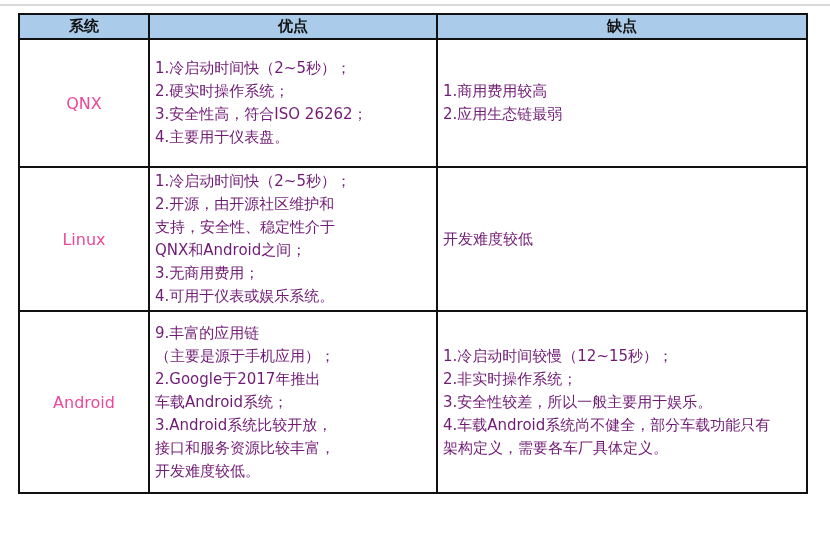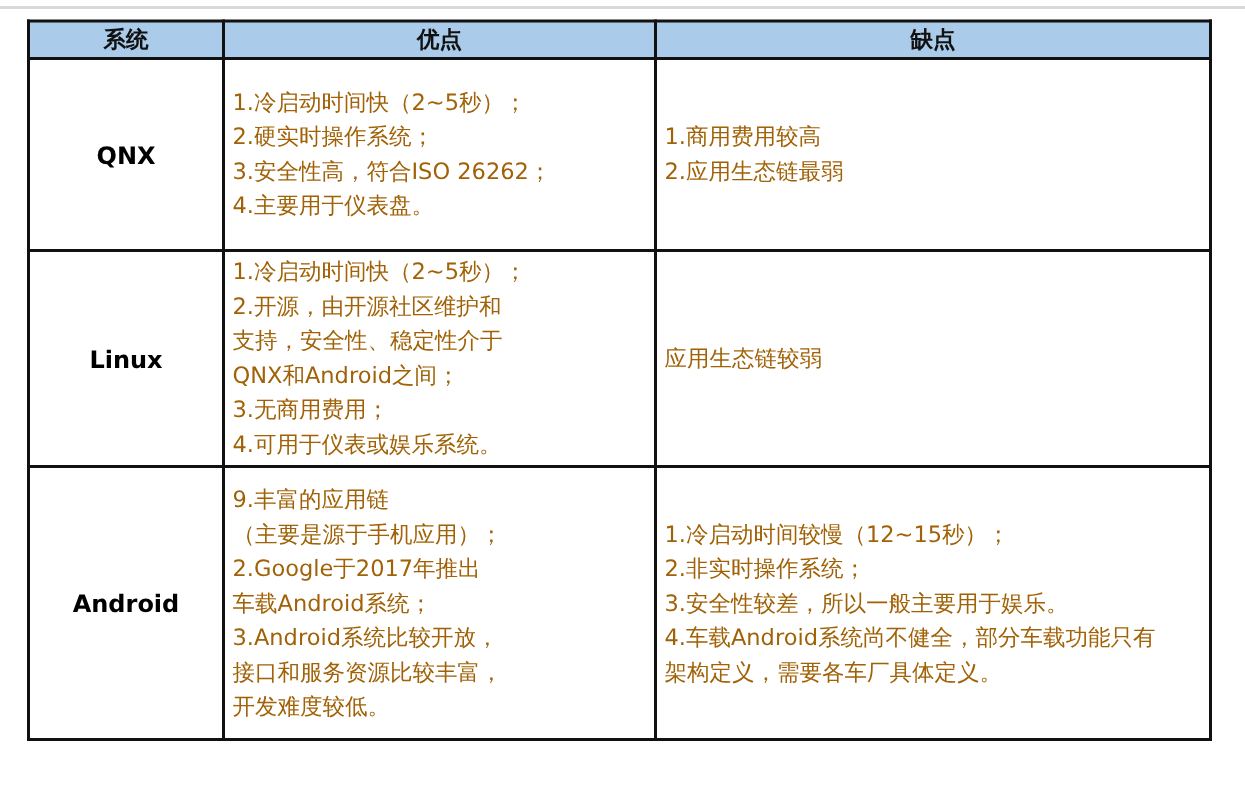--- a/index.html
+++ b/index.html
@@ -43,30 +43,29 @@
     text-align: center;
     color: #111111;
   }
   .row-qnx     { height: 128px; }
   .row-linux   { height: 140px; }
   .row-android { height: 182px; }
 
   td.cell-system {
     text-align: center;
     font-size: 16px;
-    color: #000000;
-    font-weight: bold;
+    color: #ec4899;
   }
   td.cell-text {
     font-size: 15px;
     line-height: 23px;
     padding: 2px 4px 2px 5px;
     white-space: pre-line;
     text-align: left;
-    color: #a16207;
+    color: #701a75;
   }
 </style>
 </head>
 <body>
 
 <div class="page">
   <div class="top-rule"></div>
 
   <table class="os-table">
     <colgroup>
@@ -92,21 +91,21 @@
 2.应用生态链最弱</td>
       </tr>
       <tr class="row-linux">
         <td class="cell-system">Linux</td>
         <td class="cell-text">1.冷启动时间快（2~5秒）；
 2.开源，由开源社区维护和
 支持，安全性、稳定性介于
 QNX和Android之间；
 3.无商用费用；
 4.可用于仪表或娱乐系统。</td>
-        <td class="cell-text">应用生态链较弱</td>
+        <td class="cell-text">开发难度较低</td>
       </tr>
       <tr class="row-android">
         <td class="cell-system">Android</td>
         <td class="cell-text">9.丰富的应用链
 （主要是源于手机应用）；
 2.Google于2017年推出
 车载Android系统；
 3.Android系统比较开放，
 接口和服务资源比较丰富，
 开发难度较低。</td>

